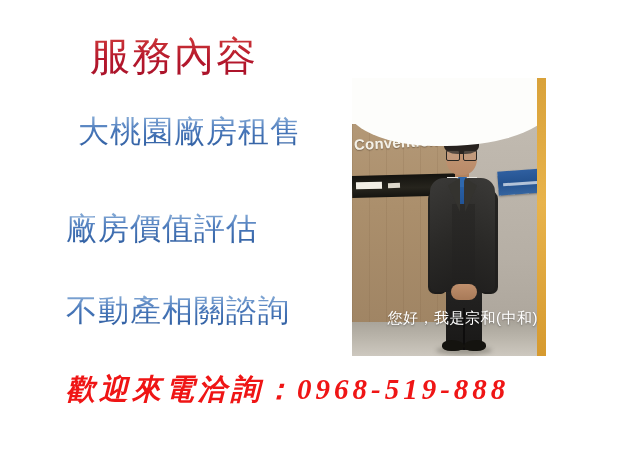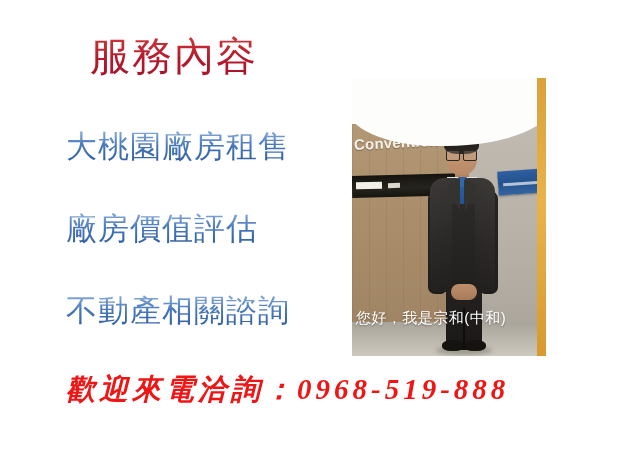--- a/index.html
+++ b/index.html
@@ -46,21 +46,21 @@
     line-height: 36px;
     letter-spacing: 1px;
     white-space: nowrap;
     font-weight: 400;
     color: #4a76b8;
     background: linear-gradient(180deg, #8fb2da 0%, #4a79bb 45%, #2d5b9e 100%);
     -webkit-background-clip: text;
     background-clip: text;
     -webkit-text-fill-color: transparent;
   }
-  #service-line-1 { top: 129px; }
+  #service-line-1 { top: 114px; margin-left: 12px; }
   #service-line-2 { top: 211px; }
   #service-line-3 { top: 293px; }
 
   
   #cta-line {
     position: absolute;
     left: 66px;
     top: 372px;
     font-family: "Liberation Serif", "DejaVu Serif", serif;
     font-size: 29px;
@@ -361,21 +361,21 @@
     background: rgba(60,55,48,0.30);
     filter: blur(2px);
   }
 
   
   #photo-caption {
     position: absolute;
     left: 324px;
     top: 308px;
     width: 214px;
-    text-align: center;
+    text-align: right;
     font-family: "Liberation Sans", "DejaVu Sans", sans-serif;
     font-size: 15px;
     line-height: 20px;
     color: #ffffff;
     white-space: nowrap;
     letter-spacing: 0.5px;
     text-shadow: 0 1px 2px rgba(0,0,0,0.35);
   }
 </style>
 </head>

